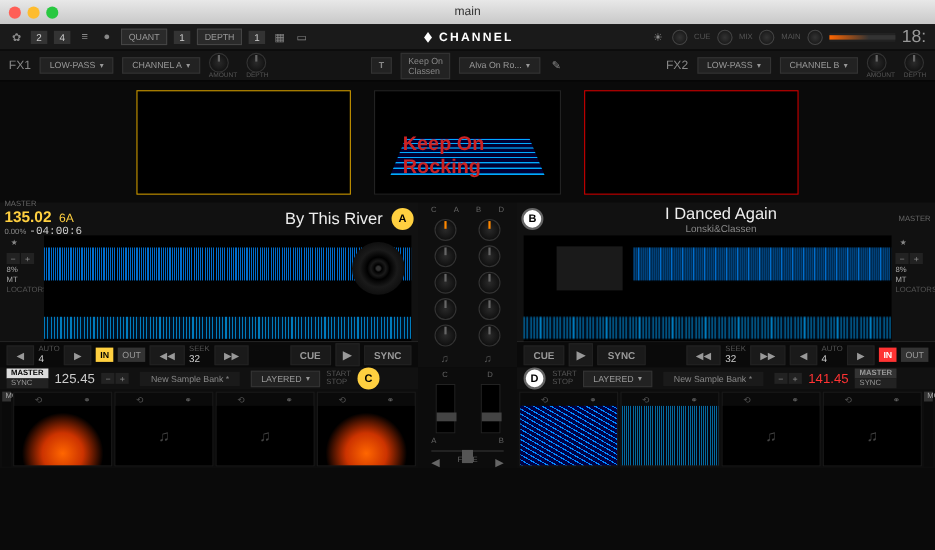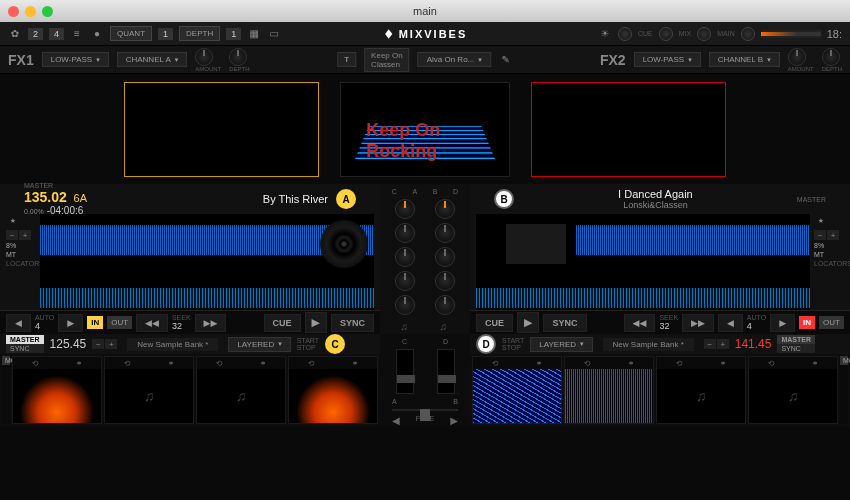--- a/index.html
+++ b/index.html
@@ -14,53 +14,53 @@
 .tb-icon { width: 14px; height: 14px; display: flex; align-items: center; justify-content: center; color: #888; cursor: pointer; }
 .tb-num { background: #333; color: #ccc; padding: 1px 5px; font-size: 9px; }
 .tb-btn { background: #2a2a2a; color: #999; padding: 2px 6px; font-size: 8px; border: 1px solid #444; cursor: pointer; }
 .app-logo { position: absolute; left: 50%; transform: translateX(-50%); display: flex; align-items: center; gap: 4px; }
 .logo-icon { width: 12px; height: 12px; }
 .logo-text { color: #fff; font-size: 11px; letter-spacing: 2px; font-weight: bold; }
 .tb-right { margin-left: auto; display: flex; align-items: center; gap: 6px; }
 .knob-tiny { width: 14px; height: 14px; border-radius: 50%; background: radial-gradient(#333,#111); border: 1px solid #444; }
 .vu-meter { width: 60px; height: 8px; background: #222; display: flex; align-items: center; }
 .vu-bar { height: 4px; background: linear-gradient(90deg,#ff6600,#333 60%); width: 100%; }
-.clock { color: #999; font-size: 11px; }
+.clock { color: #999; font-size: 16px; }
 
 .fx-bar { height: 28px; background: #141414; display: flex; align-items: center; padding: 0 8px; gap: 8px; border-bottom: 1px solid #000; }
-.fx-label { color: #888; font-size: 14px; font-weight: bold; }
+.fx-label { color: #888; font-size: 11px; font-weight: normal; }
 .fx-dd { background: #222; color: #999; padding: 2px 8px; font-size: 8px; border: 1px solid #333; cursor: pointer; display: flex; align-items: center; gap: 4px; }
 .fx-dd::after { content: "▾"; font-size: 7px; }
 .knob-sm { width: 18px; height: 18px; border-radius: 50%; background: radial-gradient(#2a2a2a,#0a0a0a); border: 1px solid #333; position: relative; }
 .knob-sm::after { content: ""; position: absolute; width: 2px; height: 6px; background: #666; top: 1px; left: 50%; transform: translateX(-50%); }
 .knob-caption { font-size: 6px; color: #555; text-align: center; }
 .fx-center { position: absolute; left: 50%; transform: translateX(-50%); display: flex; align-items: center; gap: 8px; }
 .text-box { background: #222; padding: 2px 6px; font-size: 8px; color: #888; border: 1px solid #333; }
 .fx-right { margin-left: auto; display: flex; align-items: center; gap: 8px; }
 
 .video-row { height: 110px; background: #0a0a0a; display: flex; align-items: center; justify-content: center; gap: 21px; padding: 8px 0; }
 .video-box { width: 195px; height: 95px; background: #000; }
 .video-a { border: 1px solid #cc9900; }
 .video-main { width: 170px; height: 95px; border: 1px solid #222; position: relative; overflow: hidden; display: flex; align-items: center; justify-content: center; }
 .video-b { border: 1px solid #cc0000; }
 .grid-visual { width: 140px; height: 60px; position: relative; perspective: 200px; }
 .grid-floor { width: 100%; height: 100%; background: repeating-linear-gradient(0deg,#0af 0,#0af 2px,#003 2px,#003 8px), repeating-linear-gradient(90deg,#0af 0,#0af 2px,transparent 2px,transparent 8px); transform: rotateX(55deg); transform-origin: center bottom; }
 .overlay-text { position: absolute; color: #cc2222; font-size: 18px; font-weight: bold; top: 40%; left: 15%; }
 
 .deck-row { display: flex; height: 150px; }
 .deck { flex: 1; background: #111; display: flex; flex-direction: column; }
-.deck-header { display: flex; align-items: center; padding: 4px 24px; gap: 8px; height: 30px; }
+.deck-header { display: flex; align-items: center; padding: 4px 4px; gap: 8px; height: 30px; }
 .master-lbl { font-size: 7px; color: #666; }
 .bpm { color: #ffd040; font-size: 14px; font-weight: bold; }
 .key { color: #ffd040; font-size: 11px; margin-left: 4px; }
 .bpm-r { color: #ff3333; }
-.time { color: #ccc; font-size: 10px; }
+.time { color: #ccc; font-size: 10px; font-family: Liberation Mono, monospace; }
 .track-info { text-align: right; flex: 1; }
 .track-info.left-align { text-align: center; }
-.track-title { color: #eee; font-size: 11px; }
+.track-title { color: #eee; font-size: 15px; }
 .track-artist { color: #888; font-size: 9px; }
 .deck-badge { width: 20px; height: 20px; border-radius: 50%; display: flex; align-items: center; justify-content: center; font-size: 10px; font-weight: bold; }
 .badge-a { background: #ffd040; color: #000; }
 .badge-b { background: #fff; color: #000; border: 2px solid #666; }
 .badge-c { background: #ffd040; color: #000; }
 .badge-d { background: #fff; color: #000; border: 2px solid #666; }
 
 .wave-area { flex: 1; display: flex; padding: 0 6px; gap: 4px; }
 .wave-side { width: 30px; display: flex; flex-direction: column; gap: 2px; font-size: 7px; }
 .wave-canvas { flex: 1; background: #000; position: relative; overflow: hidden; }
@@ -145,21 +145,21 @@
   <div class="tb-btn">QUANT</div>
   <div class="tb-num">1</div>
   <div class="tb-btn">DEPTH</div>
   <div class="tb-num">1</div>
   <div class="tb-icon">▦</div>
   <div class="tb-icon">▭</div>
   <div class="app-logo">
     <svg class="logo-icon" viewBox="0 0 20 20">
         <path fill="#fff" d="M10 2l6 8-6 8-6-8z"></path>
       </svg>
-    <span class="logo-text">MIXVIBES</span>
+    <span class="logo-text">CHANNEL</span>
   </div>
   <div class="tb-right">
     <div class="tb-icon">☀</div>
     <div class="knob-tiny"></div>
     <span class="dc-lbl">CUE</span>
     <div class="knob-tiny"></div>
     <span class="dc-lbl">MIX</span>
     <div class="knob-tiny"></div>
     <span class="dc-lbl">MAIN</span>
     <div class="knob-tiny"></div>

